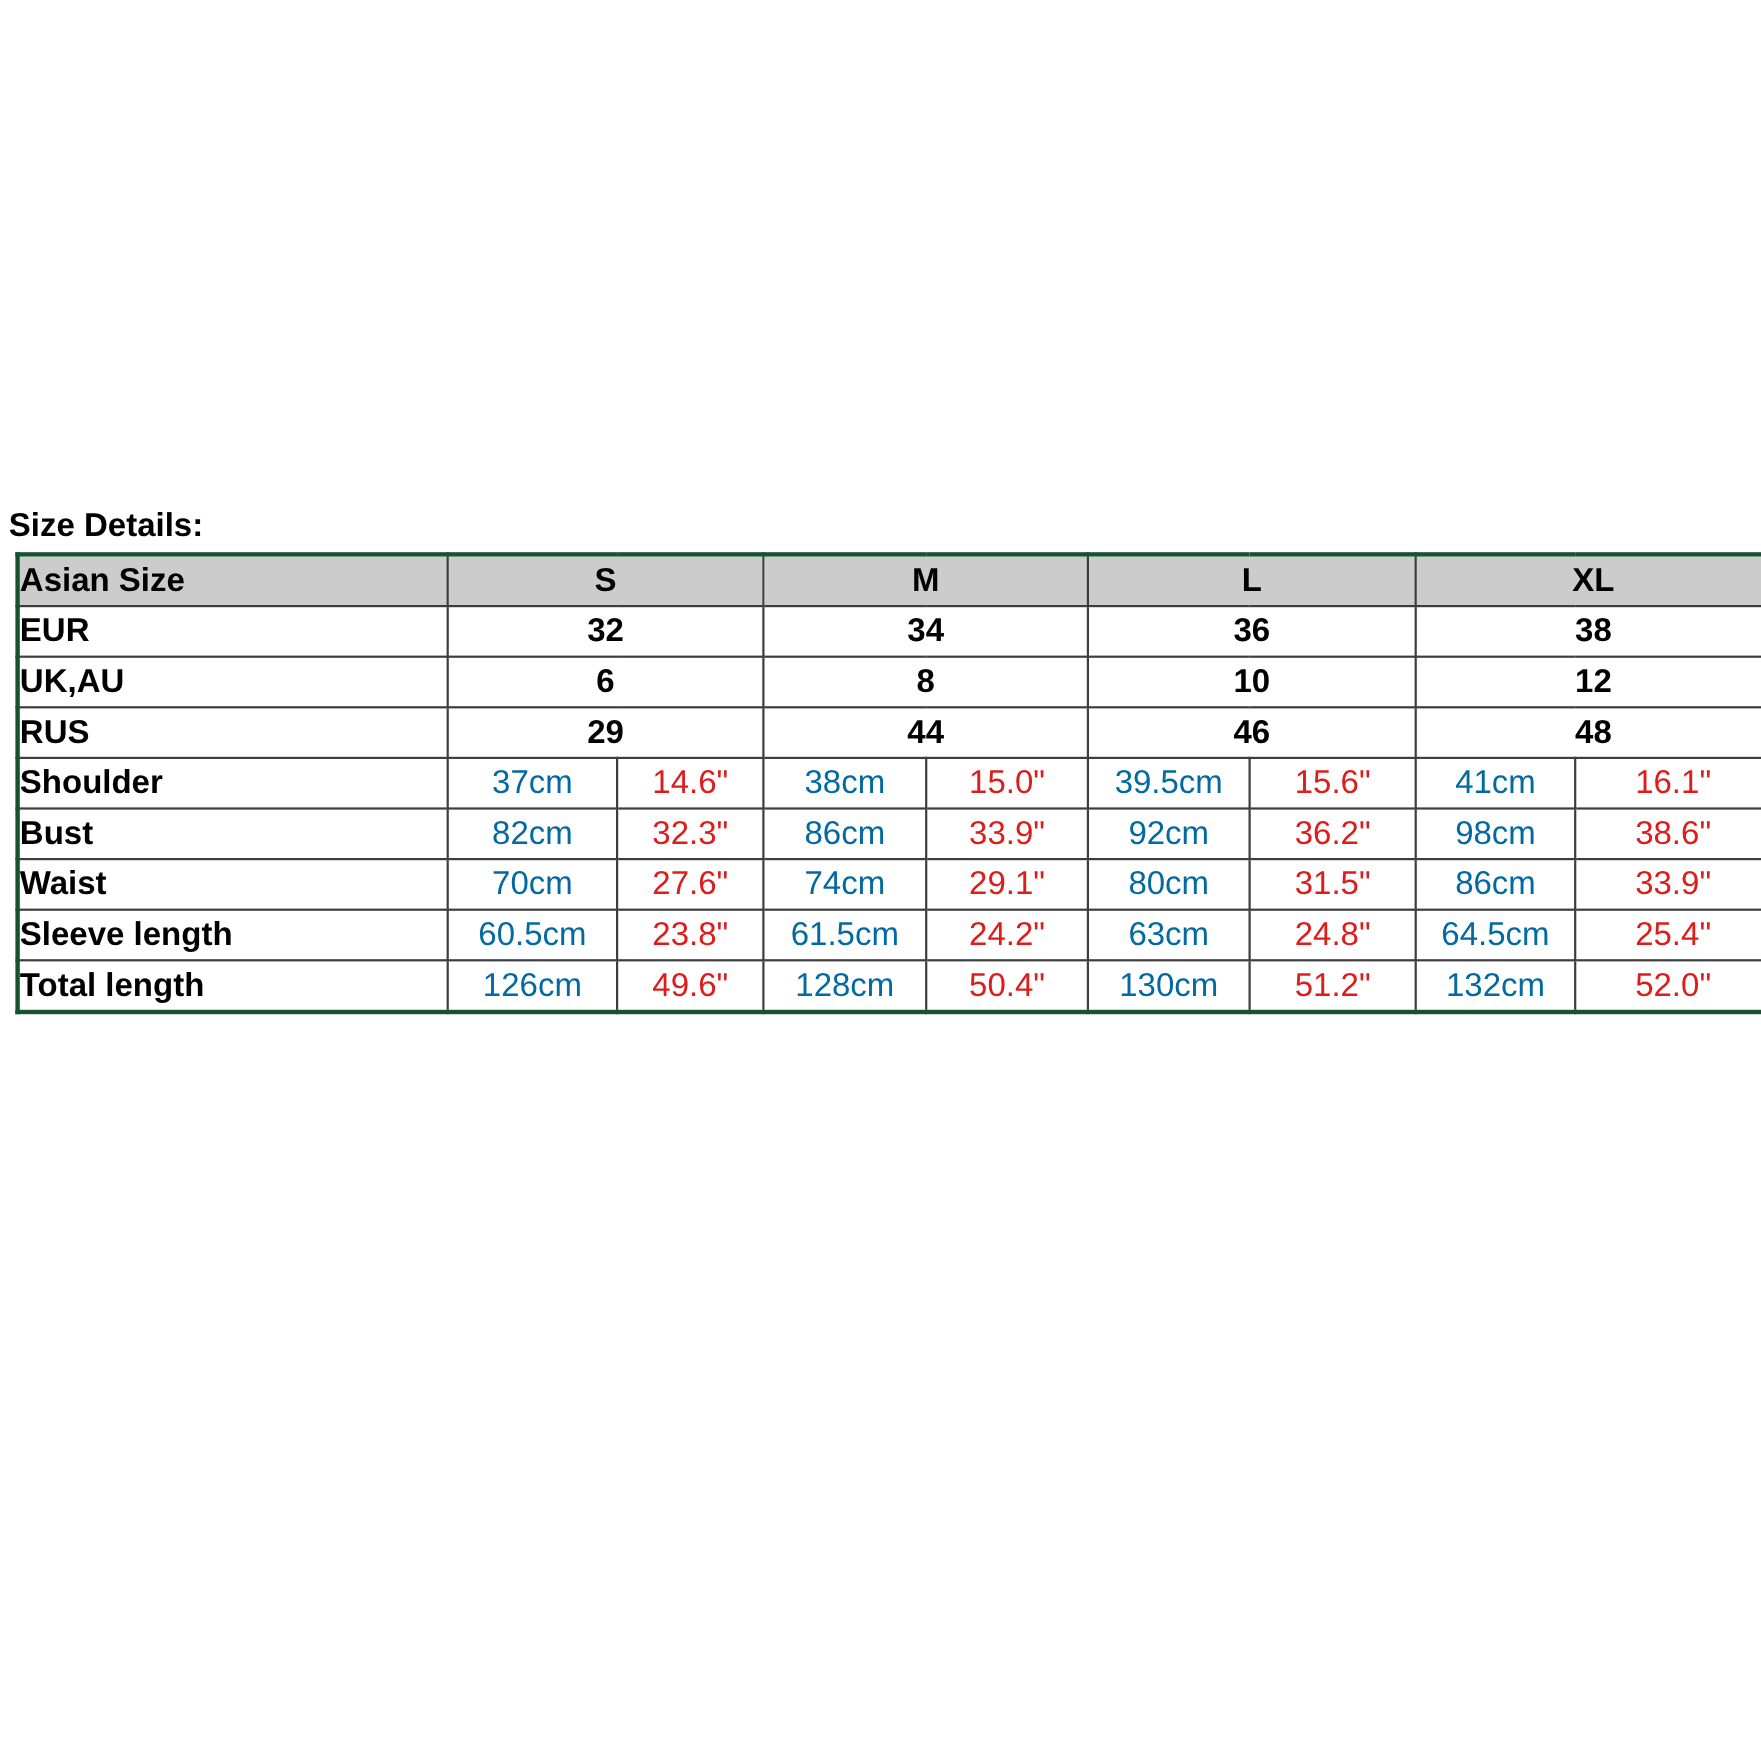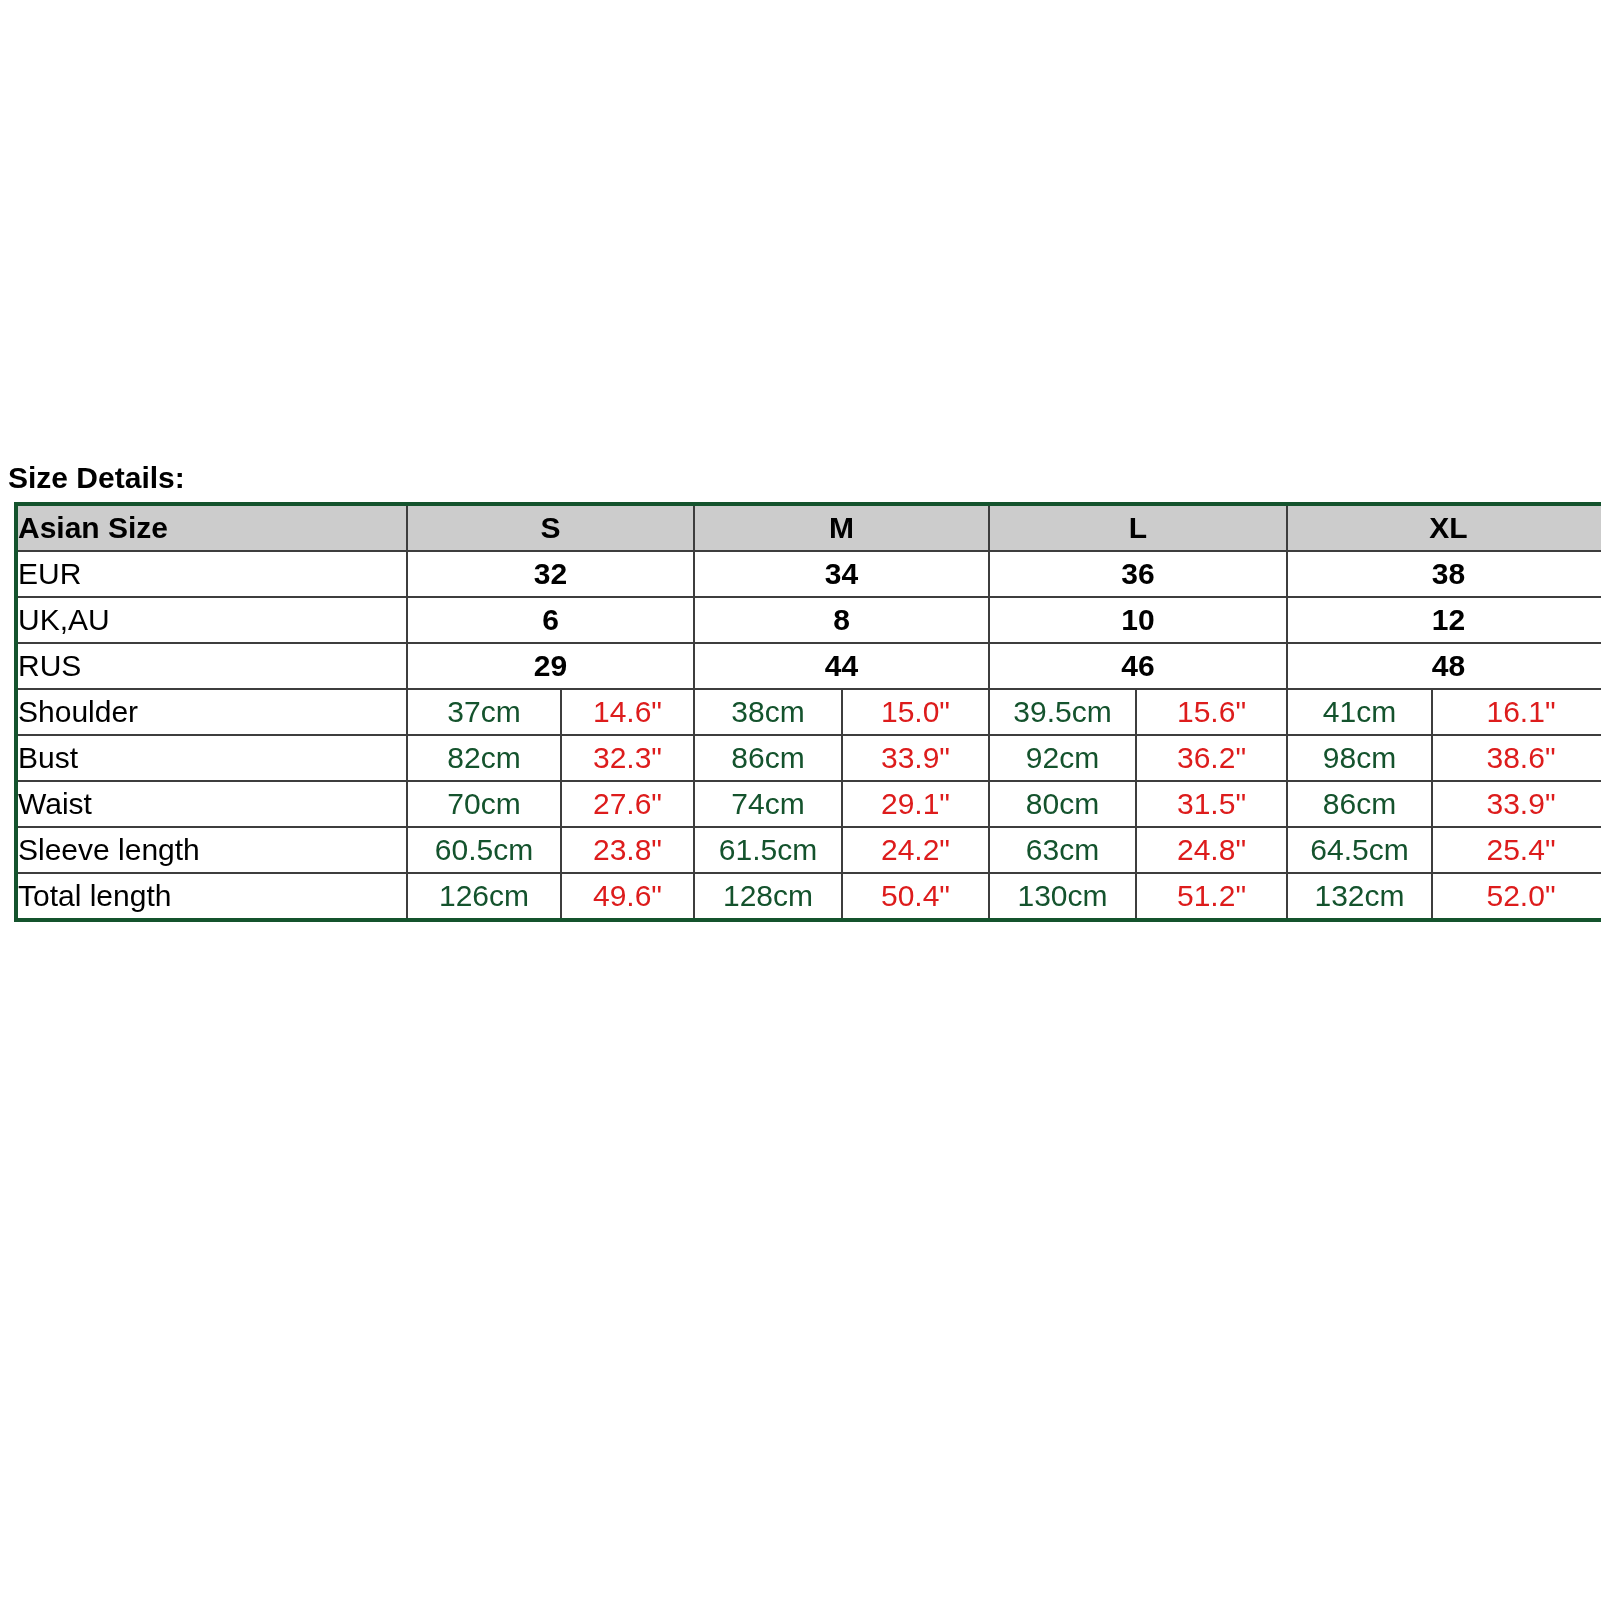--- a/index.html
+++ b/index.html
@@ -37,28 +37,28 @@
     font-size: 30px;
     line-height: 32px;
     padding: 0;
     overflow: hidden;
     white-space: nowrap;
     vertical-align: middle;
   }
   td.lbl {
     text-align: left;
     padding-left: 7px;
-    font-weight: normal;
+    font-weight: bold;
   }
   td.ctr { text-align: center; font-weight: bold; }
   tr.header-row td {
     background: #cccccc;
     font-weight: bold;
   }
-  td.cm { text-align: center; color: #14532d; }
+  td.cm { text-align: center; color: #0369a1; }
   td.inch { text-align: center; color: #dd1c1c; }
   tr.section-row td {
     text-align: left;
     padding-left: 7px;
     font-weight: bold;
   }
   .red-text { color: #dd1c1c; }
 </style>
 </head>
 <body>

